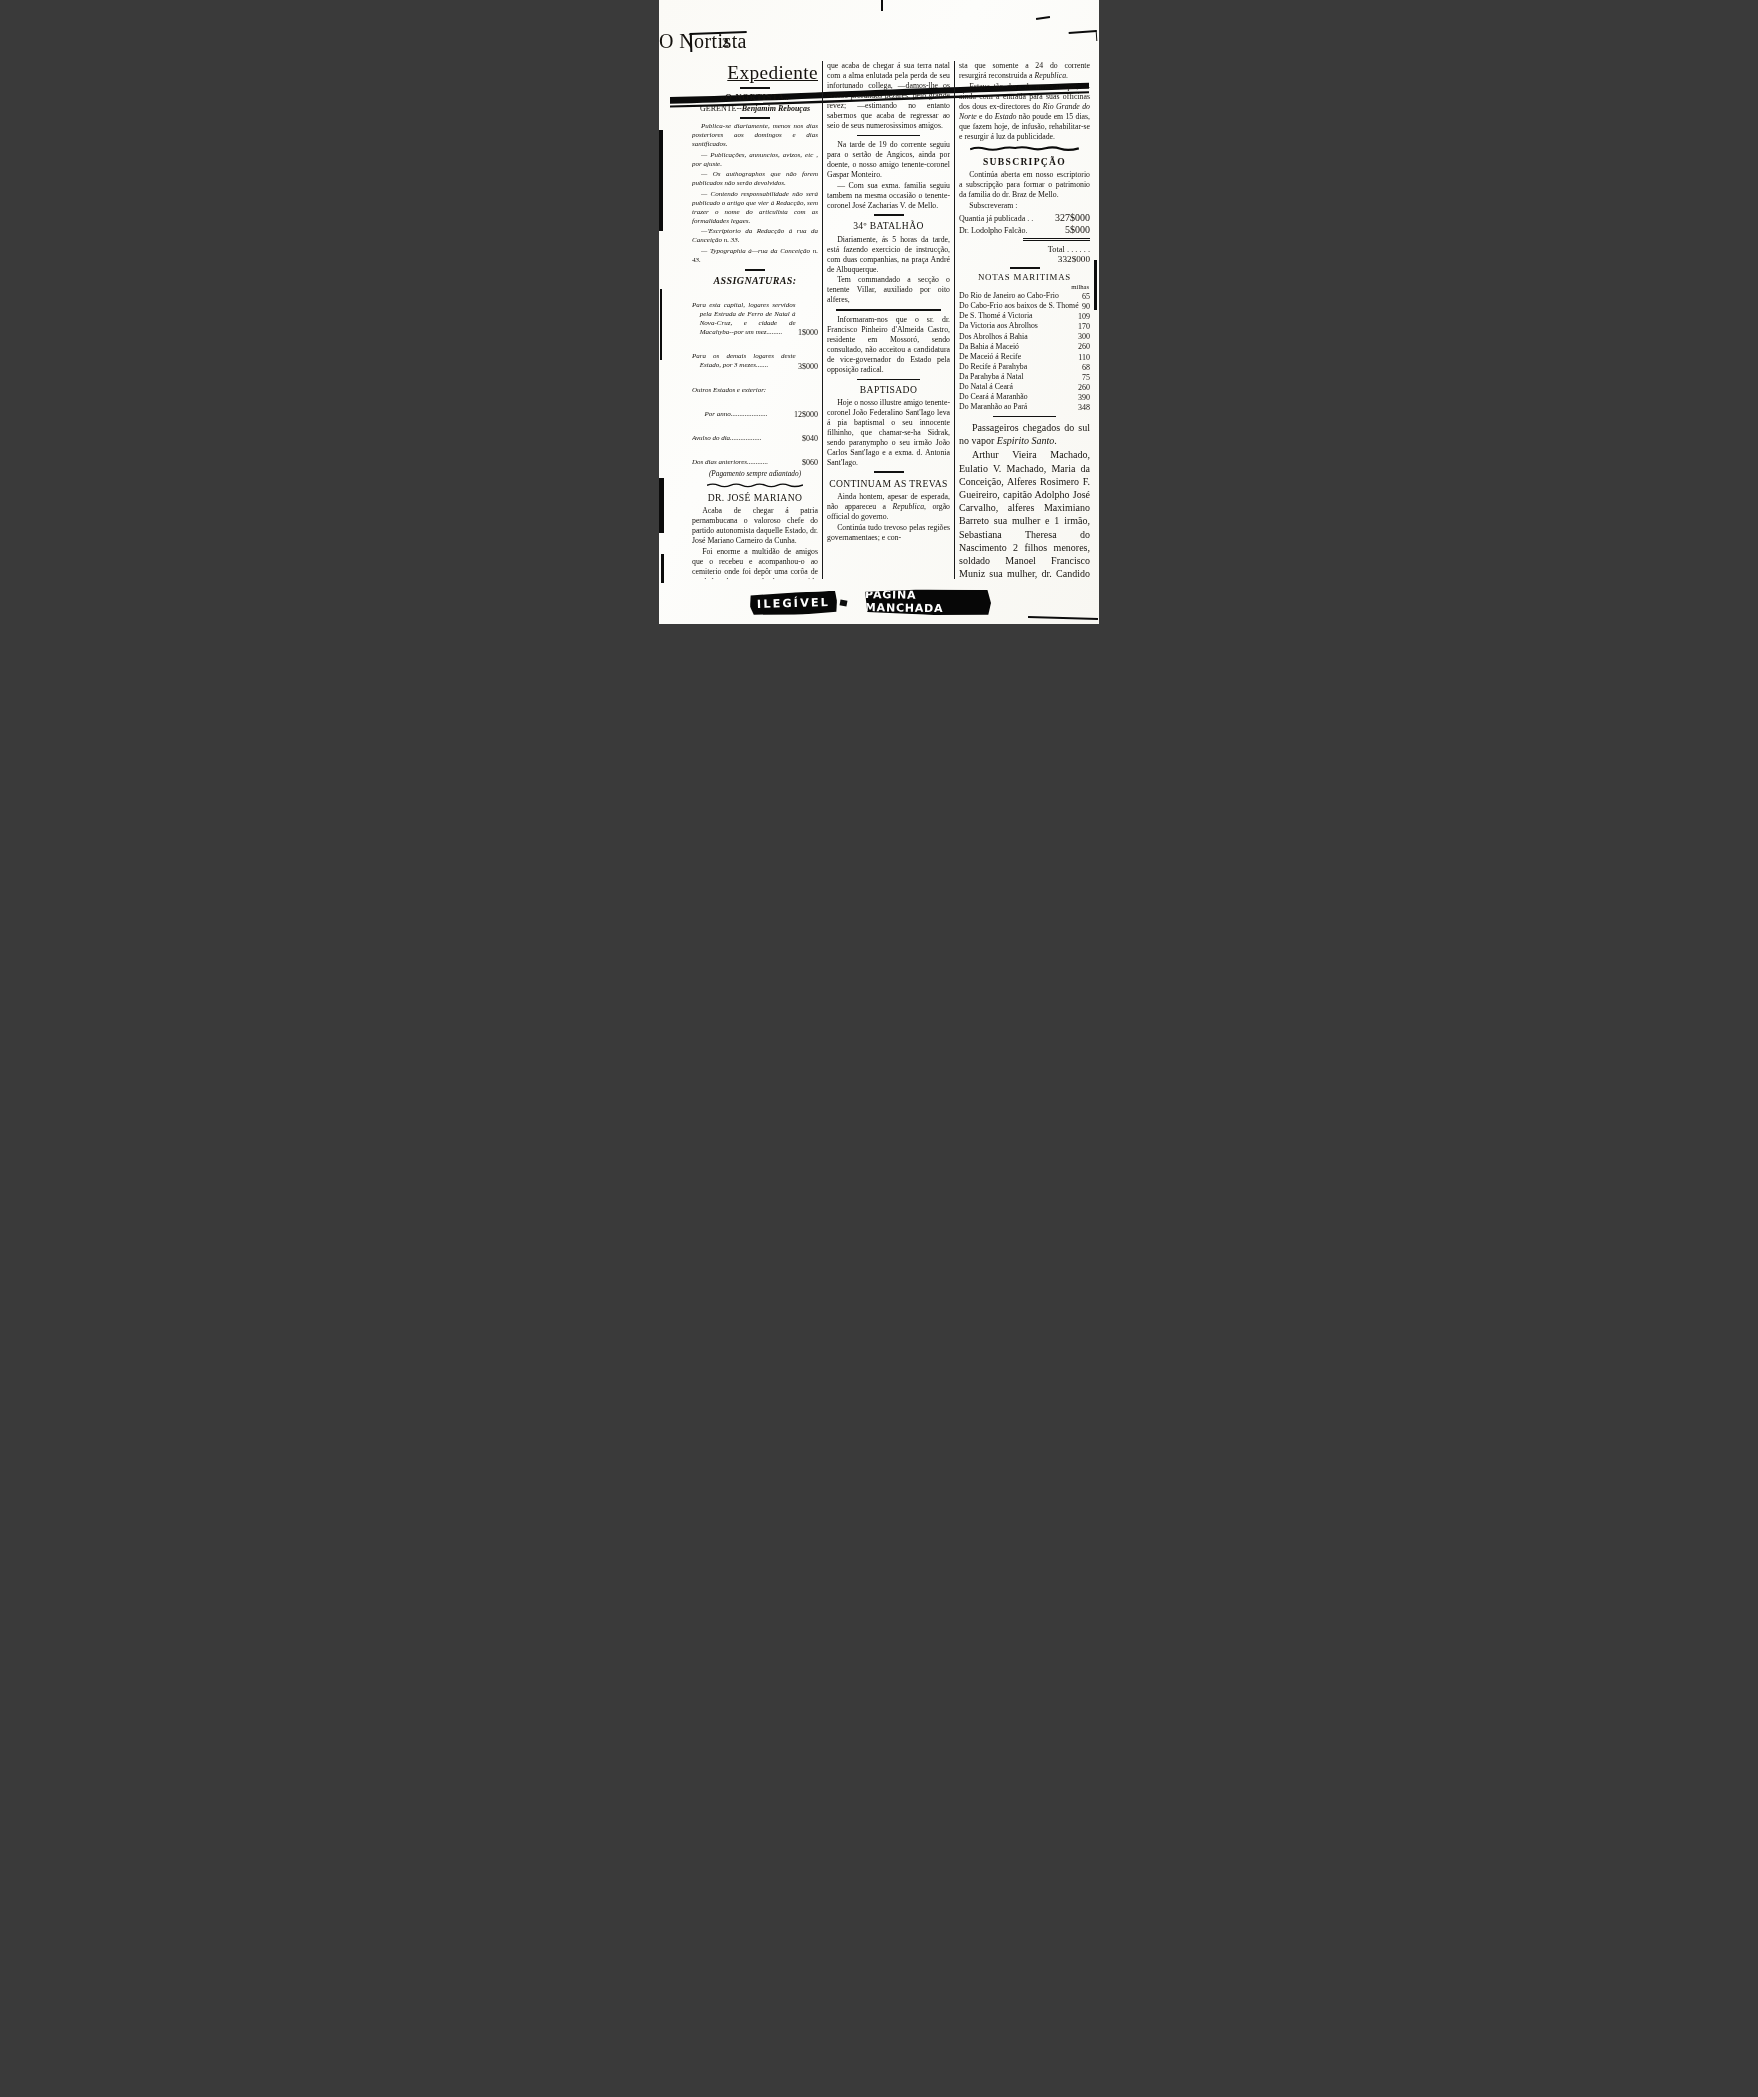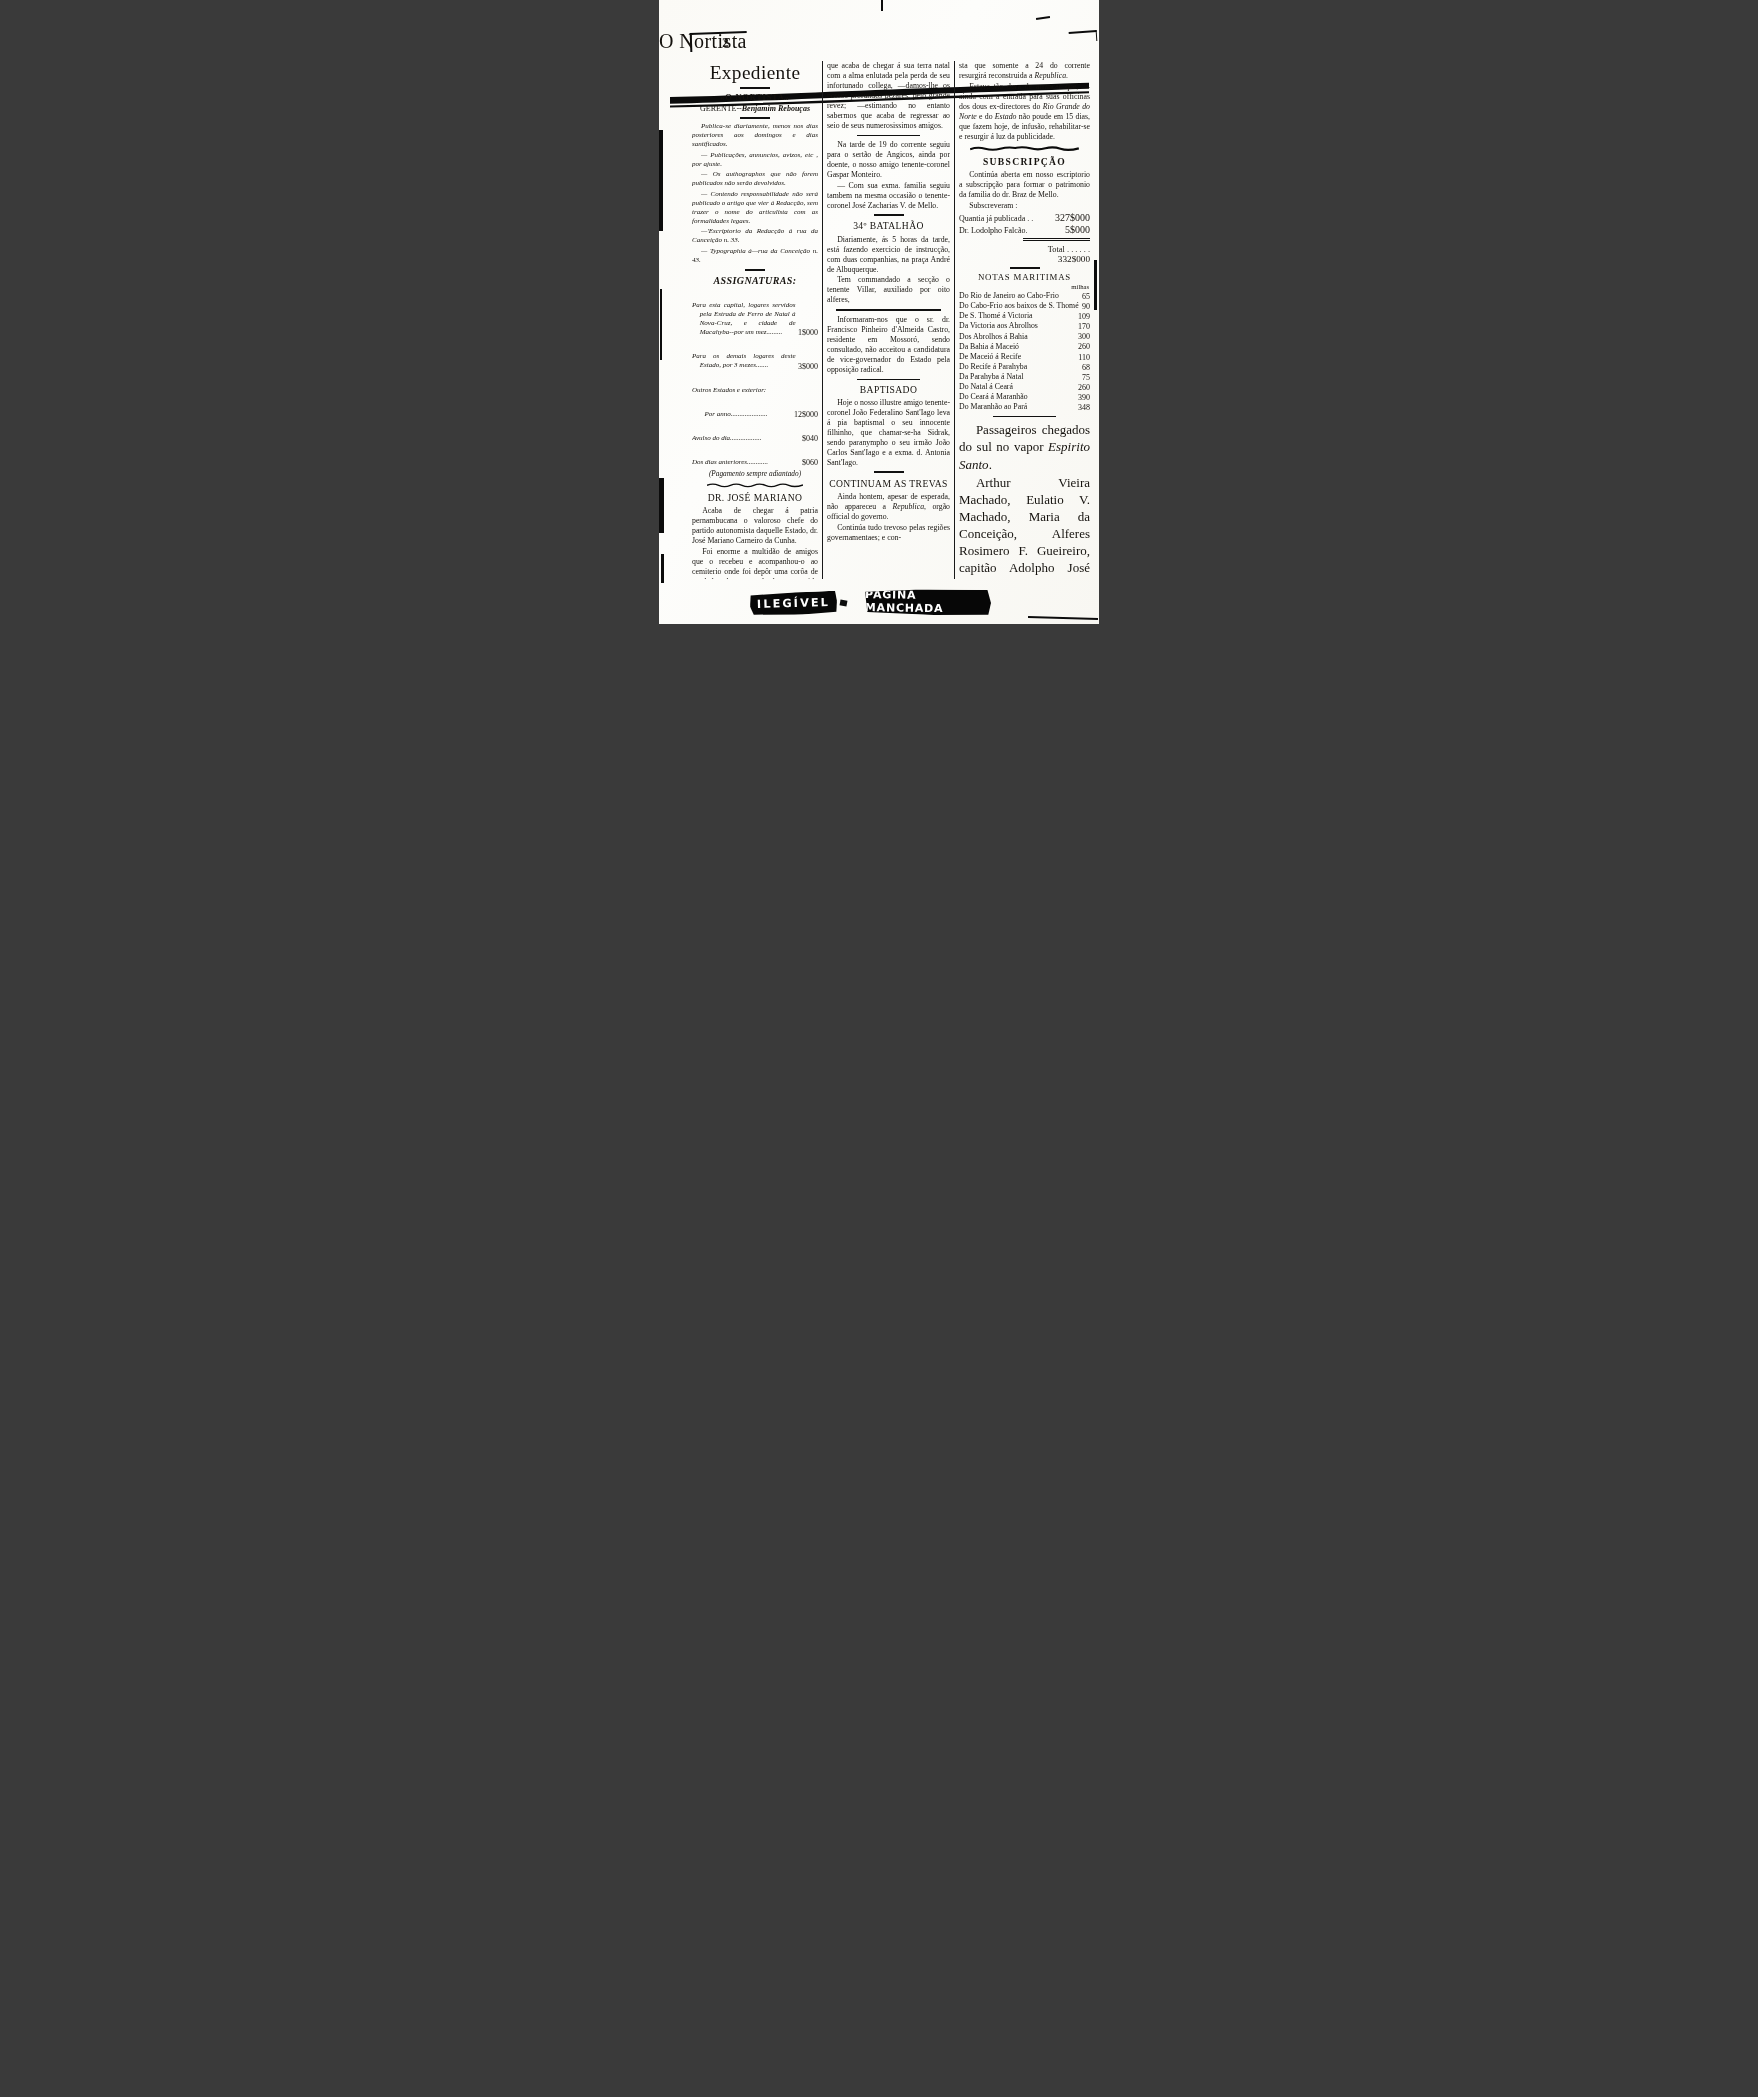--- a/index.html
+++ b/index.html
@@ -25,21 +25,21 @@
   .colrule-1{left:163px;}
   .colrule-2{left:295px;}
   .col{position:absolute;top:61px;height:518px;overflow:hidden;text-align:justify;}
   .col-left{left:33px;width:126px;}
   .col-mid{left:168px;width:123px;}
   .col-right{left:300px;width:131px;}
   p{margin:0 0 0.8px 0;font-size:7.8px;line-height:1.28;text-indent:1.3em;}
   p.noindent{text-indent:0;}
   em{font-style:italic;}
   
-  .h-expediente{font-size:19.3px;text-align:center;margin:0.8px 0 1.7px 0;font-weight:500;letter-spacing:0.4px;}
+  .h-expediente{font-size:19.3px;text-align:right;margin:0.8px 0 1.7px 0;font-weight:500;letter-spacing:0.4px;text-decoration:underline;}
   .masthead-sub{font-size:8.4px;text-align:center;letter-spacing:0.8px;font-weight:bold;margin:1.7px 0 2.5px 0;}
   .gerente{font-size:8px;text-align:center;margin:0.8px 0 1.7px 0;text-indent:0;}
   .gerente .gname{font-style:italic;font-weight:bold;}
   .notice{font-style:italic;font-size:7px;line-height:1.3;margin-bottom:1.3px;}
   .h-assig{font-size:10px;font-style:italic;font-weight:bold;text-align:center;letter-spacing:0.4px;margin:3.4px 0 3.4px 0;}
   .price-row{display:flex;align-items:flex-end;margin-bottom:0.8px;margin-top:15px;}
   .price-label{flex:1;font-style:italic;font-size:7px;line-height:1.3;padding-left:1.1em;text-indent:-1.1em;}
   .price-value{font-size:8px;padding-left:2.5px;white-space:nowrap;}
   .pay-note{font-style:italic;font-size:7.3px;text-align:center;margin:2.5px 0 1.7px 0;text-indent:0;}
   .h-section{font-size:9.6px;text-align:center;letter-spacing:0.4px;margin:4.2px 0 3.4px 0;font-weight:500;}
@@ -57,21 +57,21 @@
   .sub-tot-rule{width:67px;margin:2.5px 0 3.4px auto;border-top:1.7px solid #111;border-bottom:0.8px solid #111;height:1.3px;}
   .total-row{display:flex;align-items:flex-end;margin:0.8px 0 2.5px 0;flex-direction:column;}
   .total-label{flex:1;font-size:8.4px;padding-left:1.2em;}
   .total-value{font-size:9.2px;white-space:nowrap;}
   
   .h-notas{font-size:8.8px;text-align:center;letter-spacing:0.8px;margin:3.4px 0 0.8px 0;font-weight:500;}
   .milhas{text-align:right;font-size:6.7px;margin:0 0.8px 0.8px 0;}
   .nota-row{display:flex;align-items:flex-end;margin-bottom:0.4px;}
   .nota-label{flex:1;font-size:7.8px;line-height:1.25;padding-left:1em;text-indent:-1em;}
   .nota-value{font-size:8px;padding-left:2.5px;white-space:nowrap;}
-  .pass p{font-size:13px;line-height:1.32;}
+  .pass p{font-size:10px;line-height:1.32;}
   
   .stamp{
     position:absolute;background:#070707;color:#fefefe;
     display:flex;align-items:center;justify-content:center;
     font-family:"DejaVu Sans","Liberation Sans",sans-serif;font-weight:bold;
   }
   .stamp-ilegivel{
     left:91px;top:592px;width:87px;height:22.7px;font-size:11.3px;letter-spacing:2.1px;
     transform:rotate(-1.6deg);
     clip-path:polygon(1% 10%,52% 2%,98% 0%,100% 42%,99% 92%,60% 100%,4% 95%,0% 60%);

